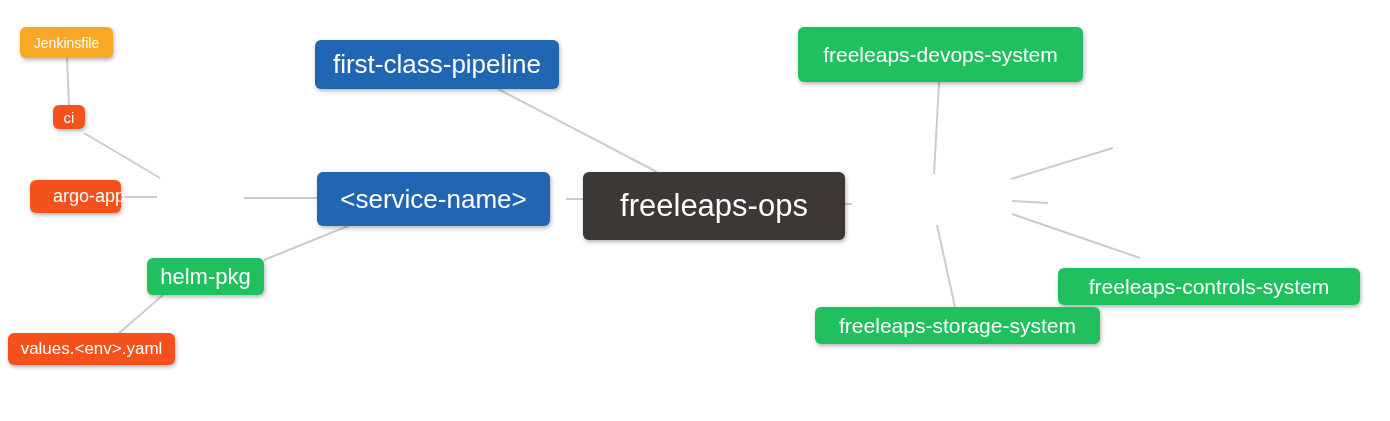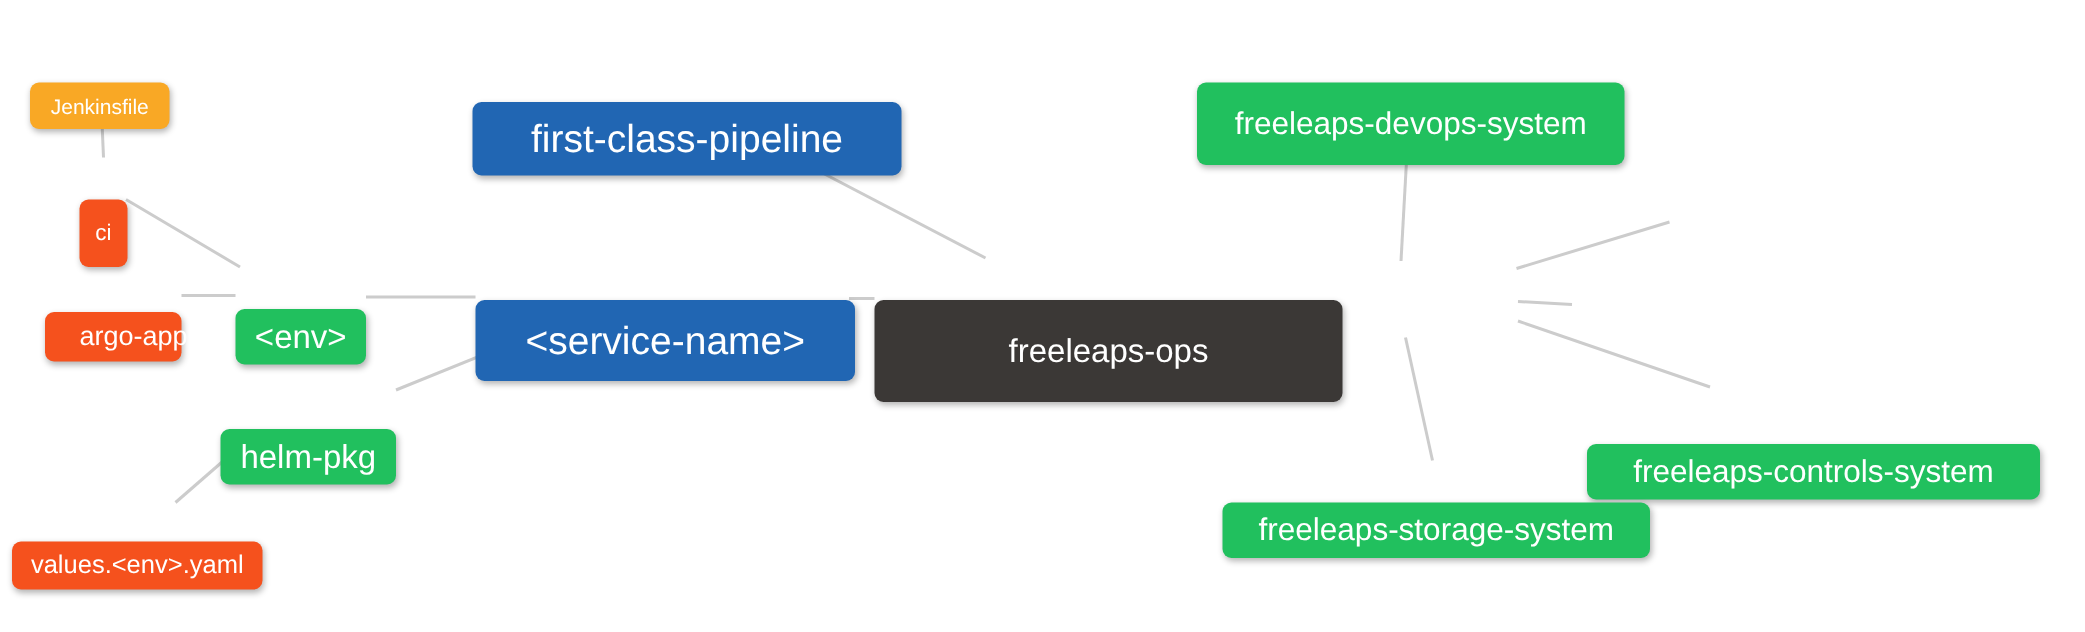--- a/index.html
+++ b/index.html
@@ -32,21 +32,20 @@
     display: flex;
     align-items: center;
     justify-content: center;
     color: #ffffff;
     border-radius: 6px;
     box-shadow: 1px 2px 4px rgba(0,0,0,0.3);
     white-space: nowrap;
     cursor: pointer;
     box-sizing: border-box;
     user-select: none;
-    margin-top: 28px;
   }
   .node.blue   { background: var(--blue,   #2166b3); }
   .node.green  { background: var(--green,  #21c05e); }
   .node.red    { background: var(--red,    #f5511d); }
   .node.orange { background: var(--orange, #f9a825); }
   .node.dark   { background: var(--dark,   #3b3836); }
 </style>
 </head>
 <body>
 
@@ -64,35 +63,34 @@
     <line class="edge" x1="845" y1="204" x2="852" y2="204"></line>
     <line class="edge" x1="940" y1="65" x2="934" y2="174"></line>
     <line class="edge" x1="1011" y1="179" x2="1113" y2="148"></line>
     <line class="edge" x1="1012" y1="201" x2="1048" y2="203"></line>
     <line class="edge" x1="1012" y1="214" x2="1140" y2="258"></line>
     <line class="edge" x1="937" y1="225" x2="955" y2="307"></line>
   </svg>
 
   <div class="node orange" style="left:20px;  top:27px;  width:93px;  height:31px; font-size:14px;">Jenkinsfile</div>
 
-  <div class="node red" style="left:53px;  top:105px; width:32px;  height:45px; font-size:15px;">ci</div>
+  <div class="node red" style="left:53px;  top:105px; width:32px;  height:24px; font-size:15px;">ci</div>
 
   <div class="node red" style="left:30px;  top:180px; width:91px;  height:33px; font-size:18px;padding-left:27px;">argo-app</div>
 
-  <div class="node green" style="left:157px; top:178px; width:87px;  height:37px; font-size:22px;">&lt;env&gt;</div>
 
   <div class="node green" style="left:147px; top:258px; width:117px; height:37px; font-size:22px;">helm-pkg</div>
 
   <div class="node red" style="left:8px;   top:333px; width:167px; height:32px; font-size:17px;">values.&lt;env&gt;.yaml</div>
 
-  <div class="node blue" style="left:315px; top:40px;  width:286px; height:49px; font-size:26px;">first-class-pipeline</div>
+  <div class="node blue" style="left:315px; top:40px;  width:244px; height:49px; font-size:26px;">first-class-pipeline</div>
 
-  <div class="node blue" style="left:317px; top:172px; width:253px; height:54px; font-size:26px;">&lt;service-name&gt;</div>
+  <div class="node blue" style="left:317px; top:172px; width:233px; height:54px; font-size:26px;">&lt;service-name&gt;</div>
 
-  <div class="node dark" style="left:583px; top:172px; width:312px; height:68px; font-size:22px;">freeleaps-ops</div>
+  <div class="node dark" style="left:583px; top:172px; width:262px; height:68px; font-size:31px;">freeleaps-ops</div>
 
 
   <div class="node green" style="left:798px;  top:27px;  width:285px; height:55px; font-size:21px;">freeleaps-devops-system</div>
 
 
 
   <div class="node green" style="left:1058px; top:268px; width:302px; height:37px; font-size:21px;">freeleaps-controls-system</div>
 
   <div class="node green" style="left:815px;  top:307px; width:285px; height:37px; font-size:21px;">freeleaps-storage-system</div>
 

